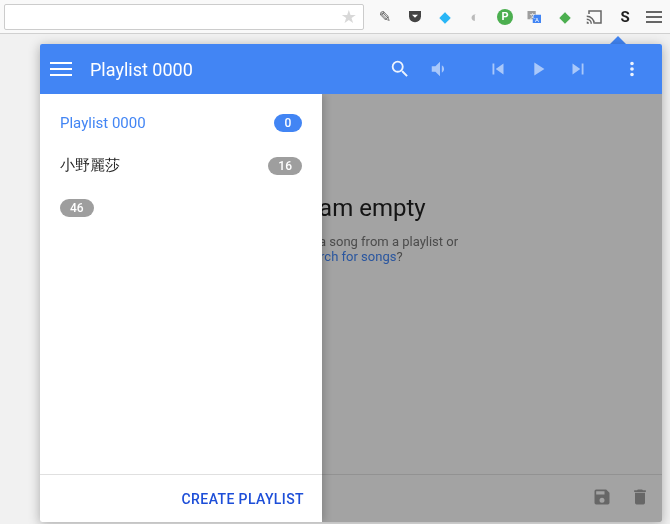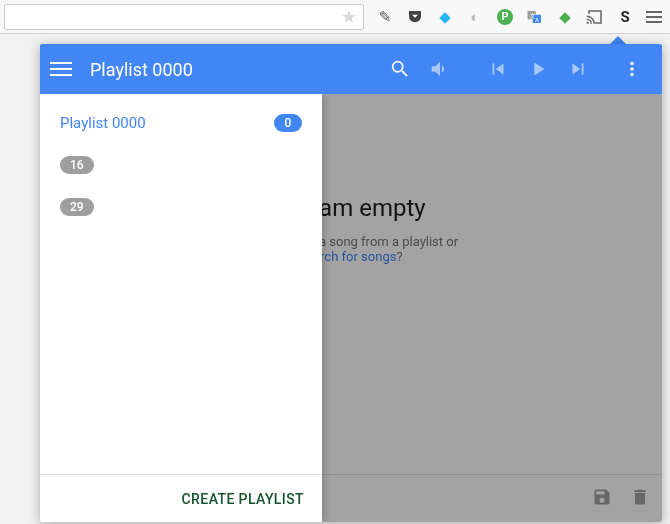--- a/index.html
+++ b/index.html
@@ -206,21 +206,21 @@
   .pl-item.active .badge { background: #4285f4; }
   .sidebar-footer {
     height: 48px;
     border-top: 1px solid #e0e0e0;
     display: flex;
     align-items: center;
     justify-content: flex-end;
     padding: 0 18px;
   }
   .create-btn {
-    color: #14532d;
+    color: #1d4ed8;
     font-size: 14px;
     font-weight: 500;
     letter-spacing: 0.4px;
     cursor: pointer;
   }
   .orange-corner {
     position:absolute; left:-2px; top: 155px; width:10px; height:36px;
     background:#f44336; border-top-right-radius: 6px; border-bottom-right-radius:6px;
   }
 </style>
@@ -350,24 +350,25 @@
     <div class="scrim"></div>
     <div class="orange-corner"></div>
 
     <div class="sidebar">
       <div class="playlist-list">
         <div class="pl-item active">
           <span class="name">Playlist 0000</span>
           <span class="badge">0</span>
         </div>
         <div class="pl-item">
+          <span class="name">小野麗莎</span>
           <span class="badge">16</span>
         </div>
         <div class="pl-item">
-          <span class="badge">29</span>
+          <span class="badge">46</span>
         </div>
       </div>
       <div class="sidebar-footer">
         <span class="create-btn">CREATE PLAYLIST</span>
       </div>
     </div>
 
   </div>
 </div>
 

